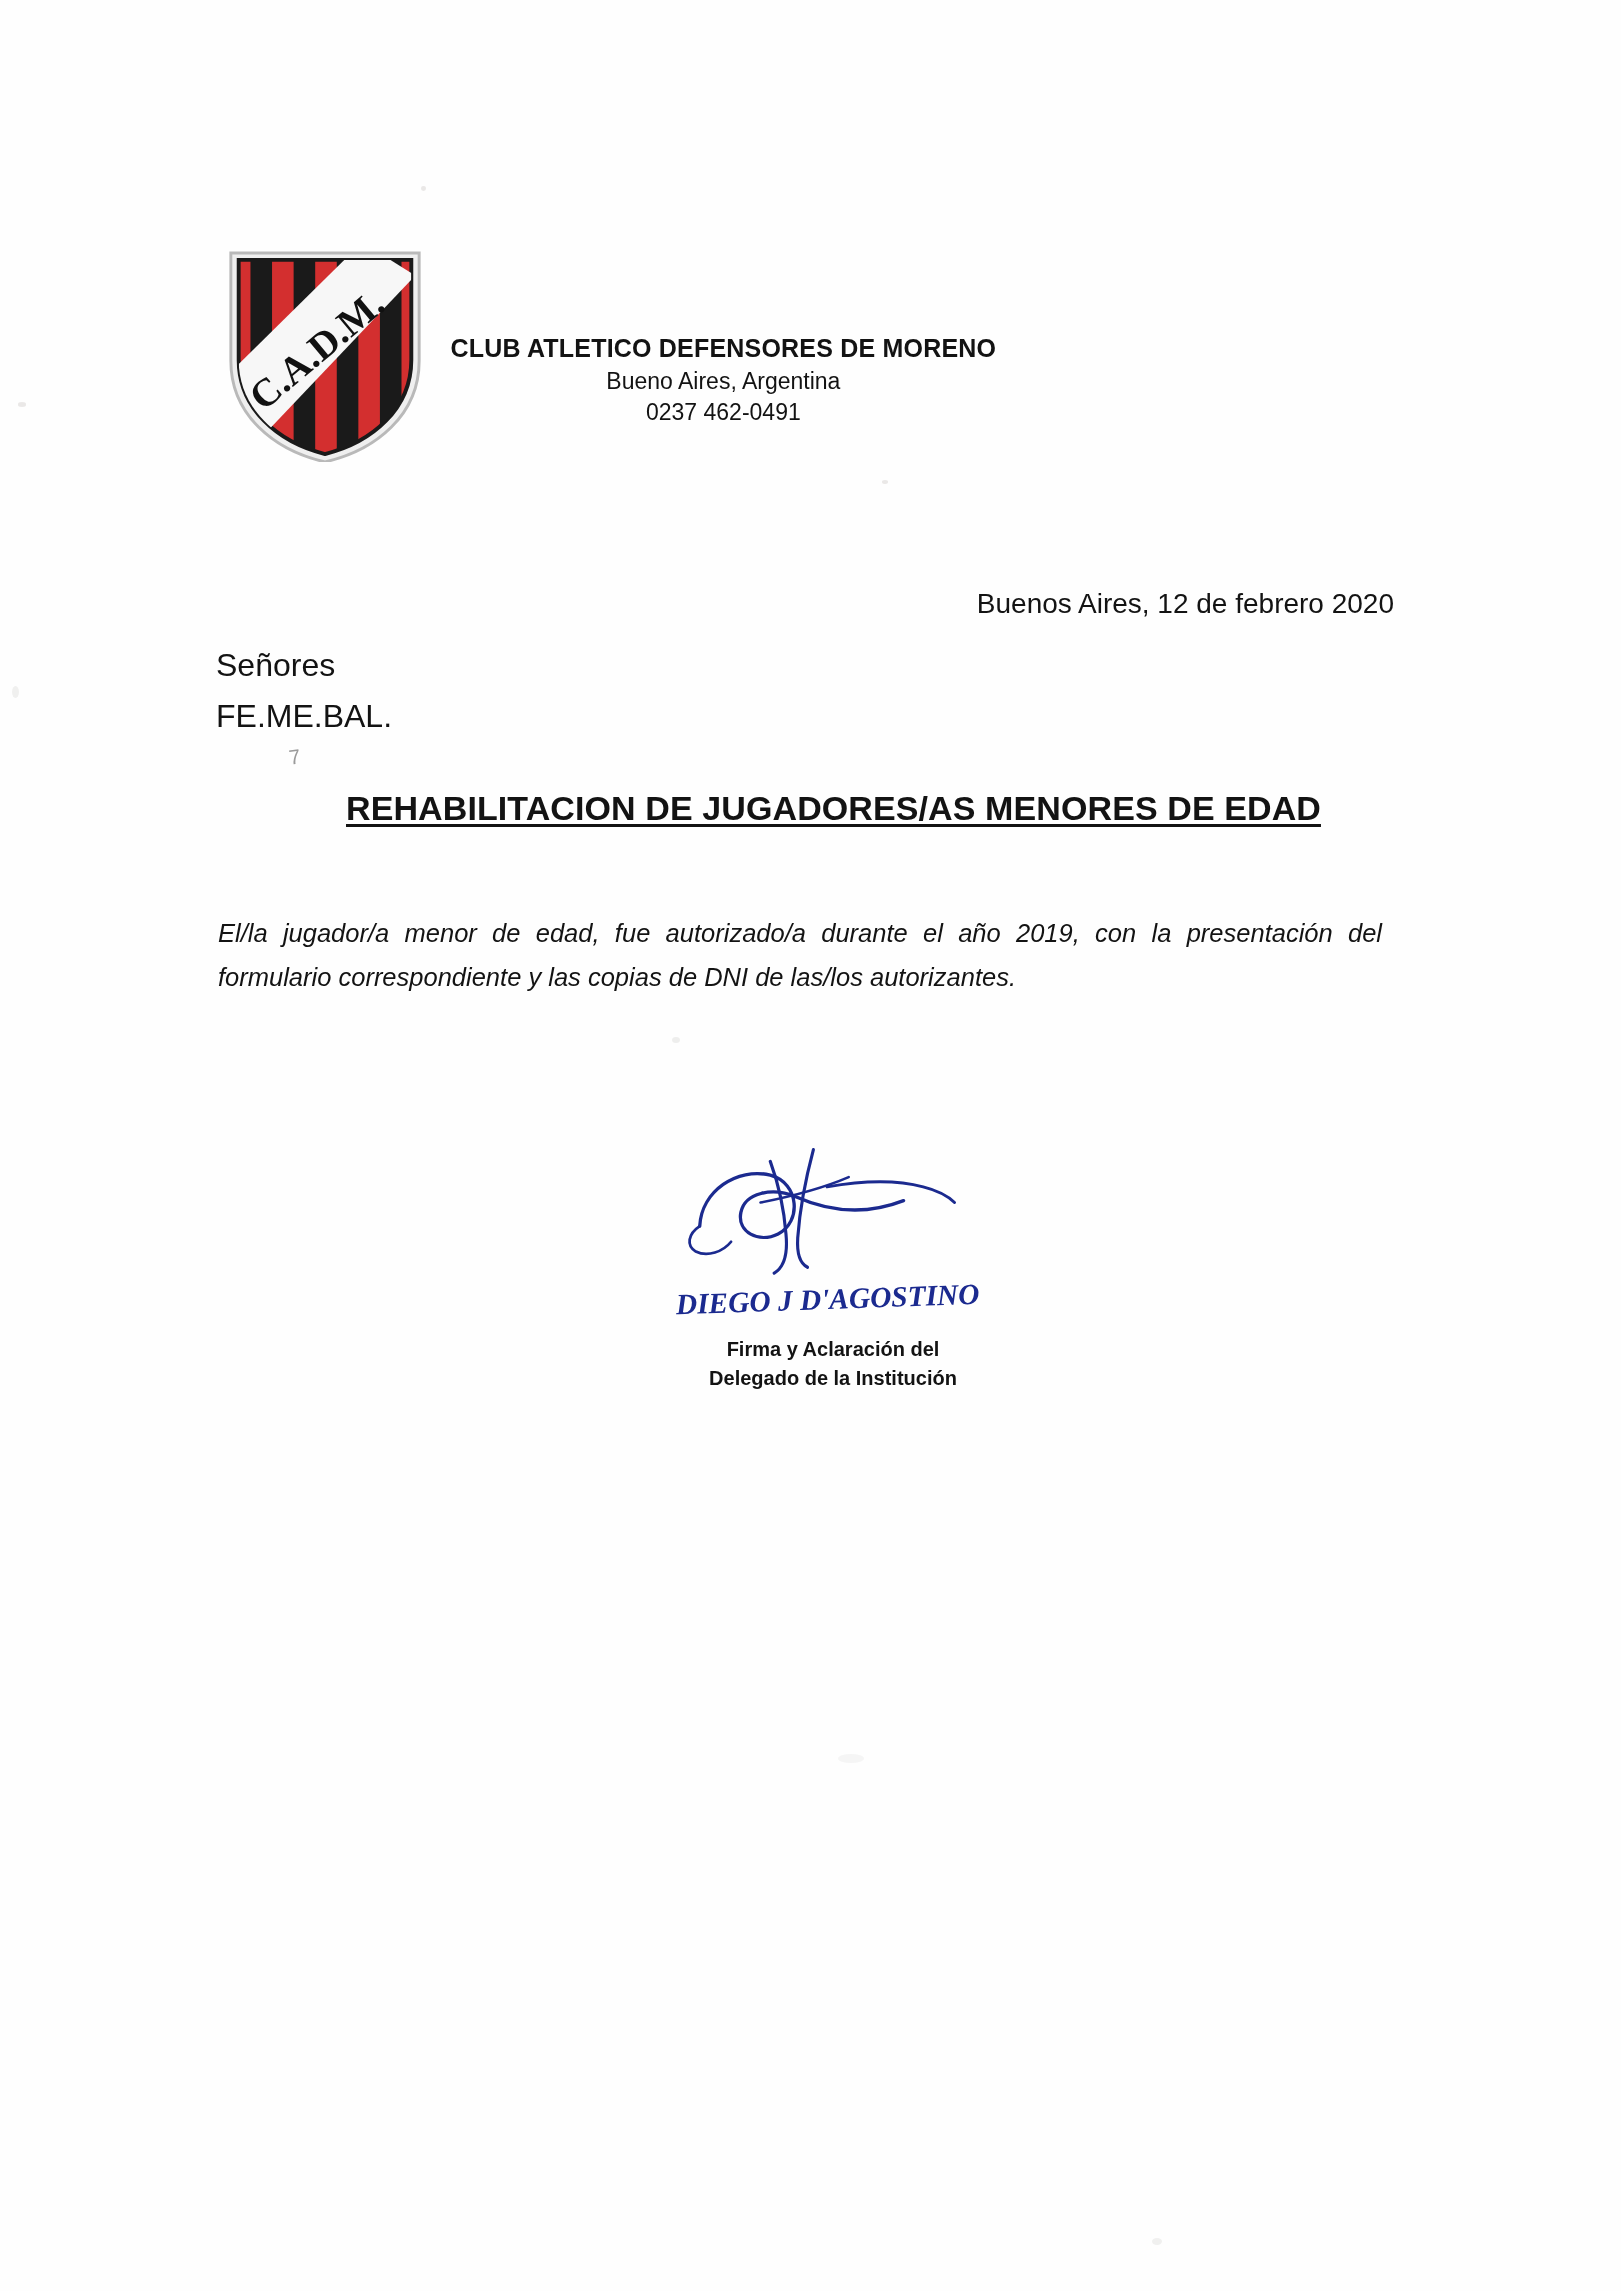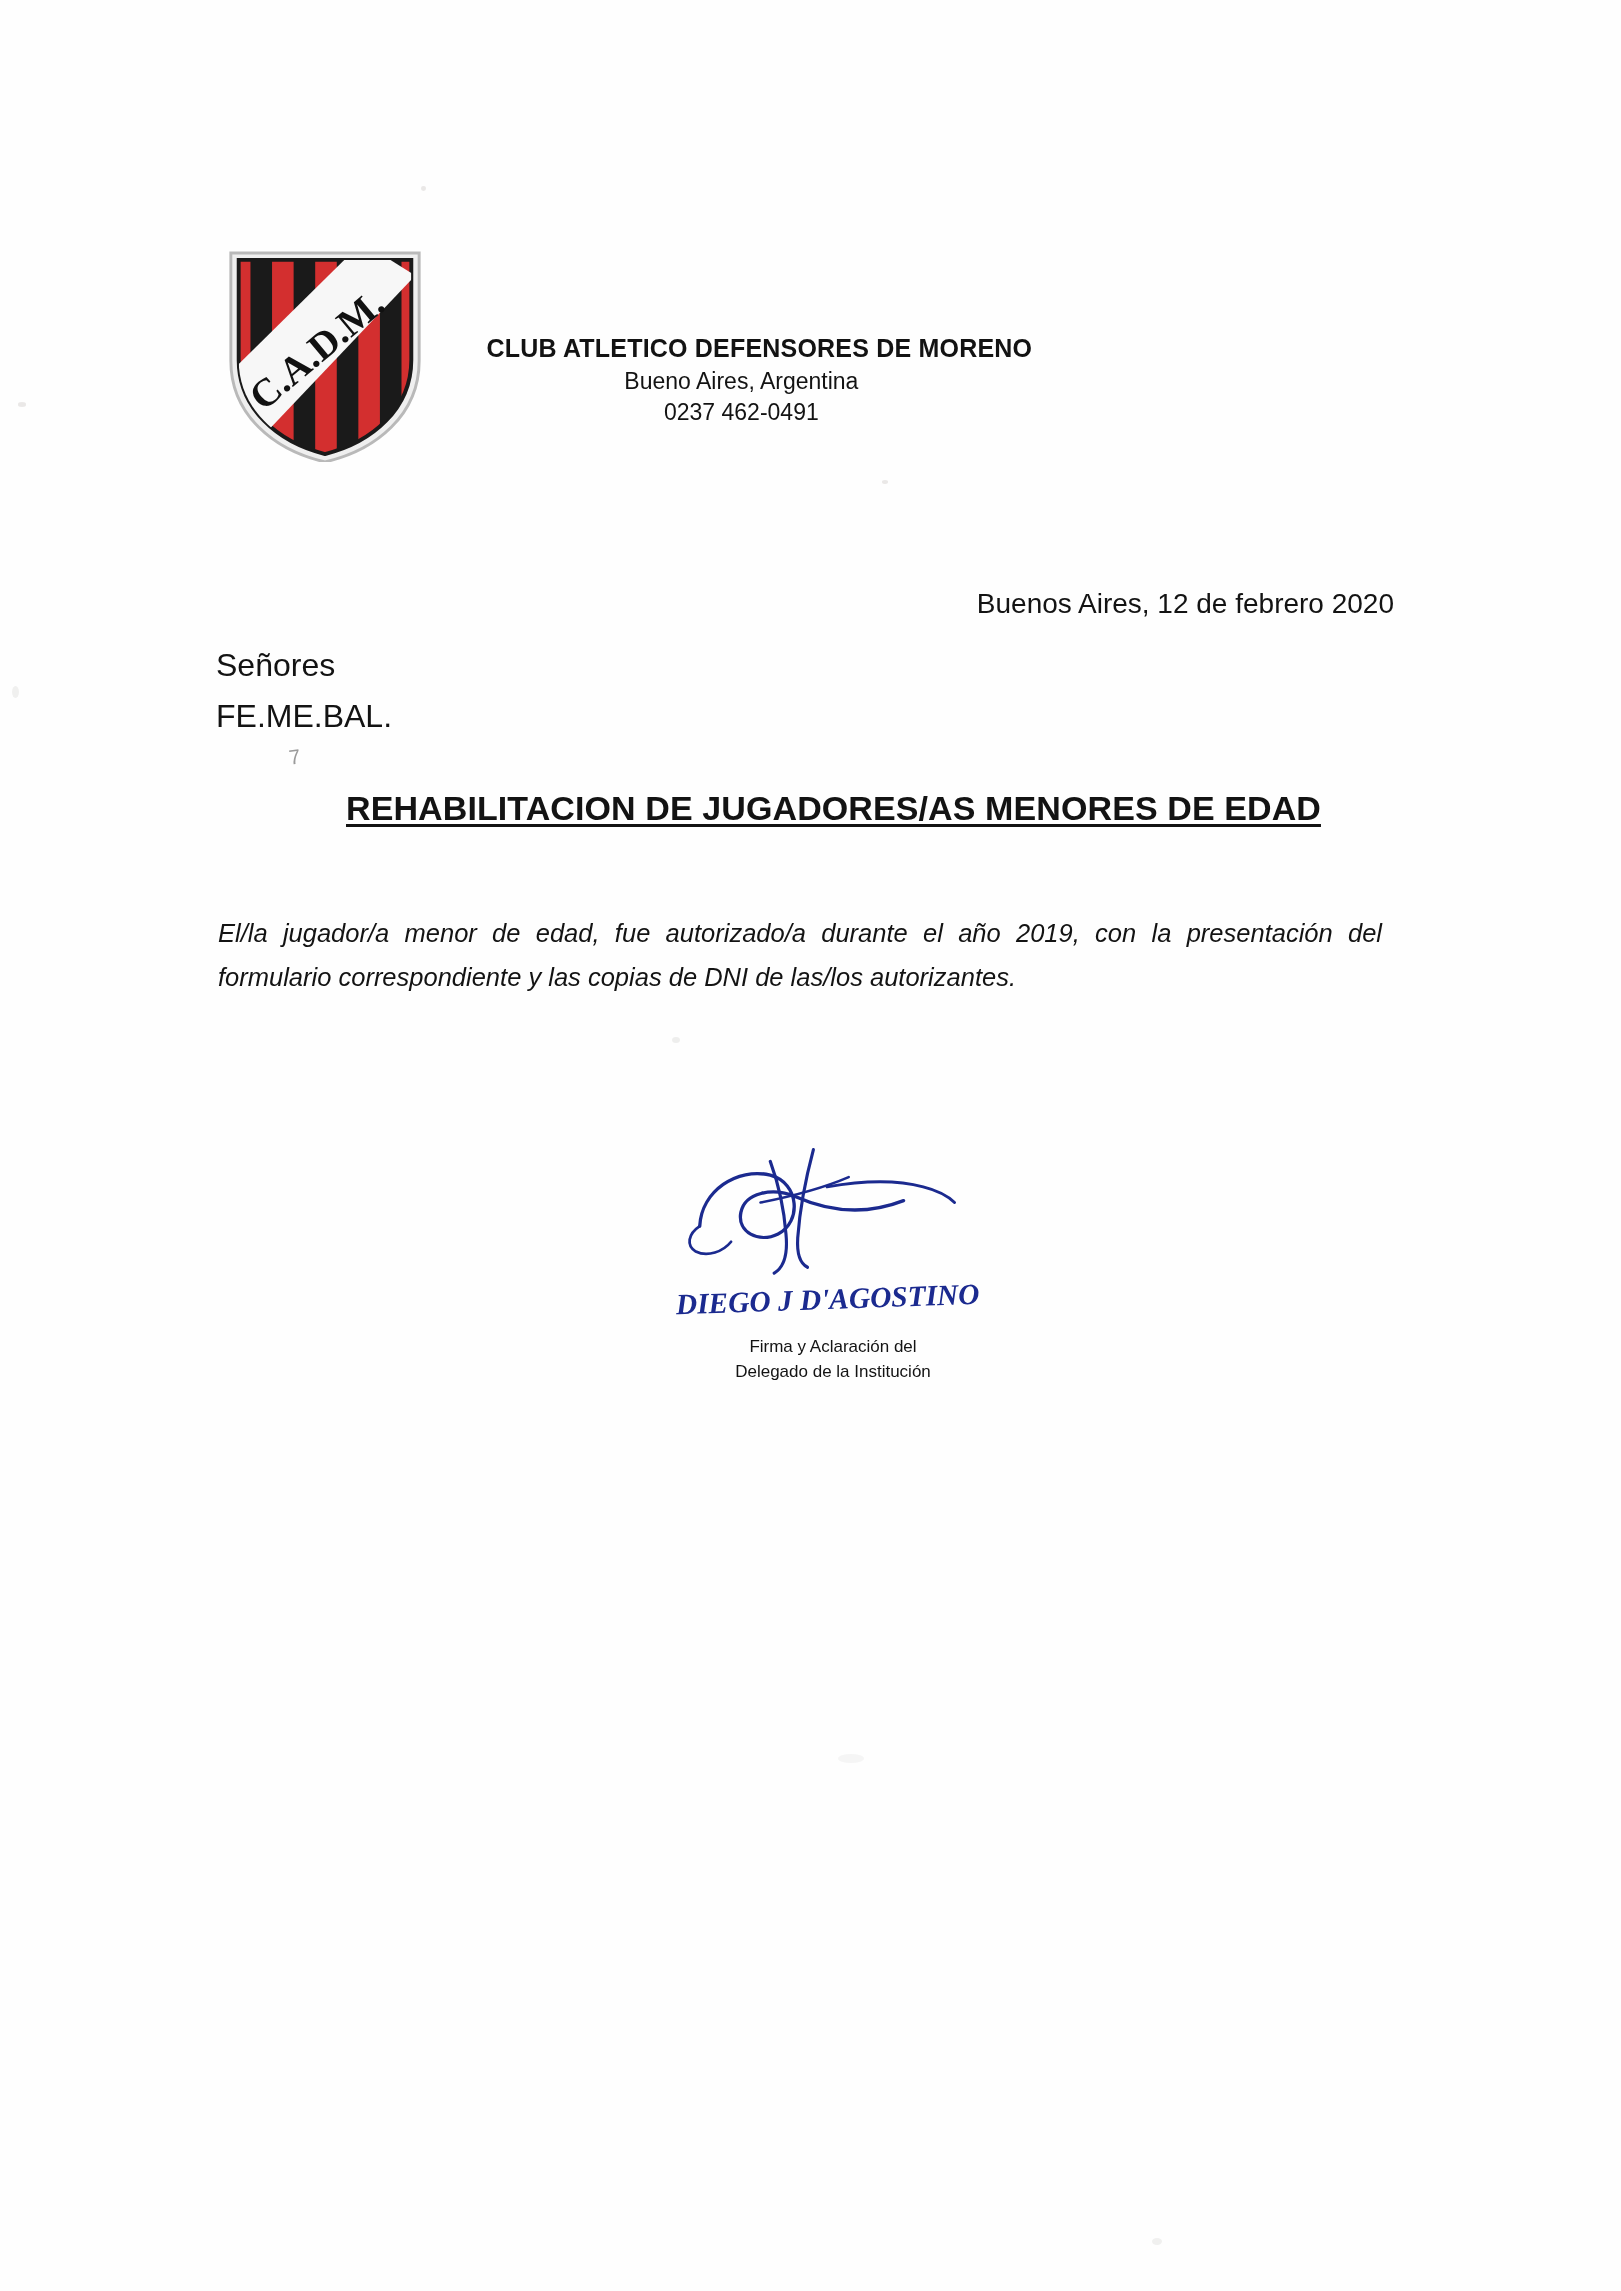--- a/index.html
+++ b/index.html
@@ -51,21 +51,20 @@
     margin-left: 23.5px;
     padding-top: 82px;
     text-align: center;
   }
   .club-name {
     font-size: 25px;
     font-weight: bold;
     letter-spacing: 0.2px;
     white-space: nowrap;
     line-height: 1.34;
-    margin-left: 36px;
   }
   .club-line {
     font-size: 23px;
     line-height: 1.38;
     white-space: nowrap;
   }
 
   
   .date-line {
     position: absolute;
@@ -124,22 +123,22 @@
     height: 186px;
   }
   .sig-wrap svg { display: block; overflow: visible; }
 
   .sig-caption {
     position: absolute;
     left: 627px;
     top: 1335px;
     width: 412px;
     text-align: center;
-    font-size: 17px;
-    font-weight: normal;
+    font-size: 20px;
+    font-weight: bold;
     line-height: 1.46;
   }
 </style>
 </head>
 <body>
 
 <div class="page">
 
   <div class="speck" style="left:17.6px;top:402px;width:8.8px;height:4.9px;"></div>
   <div class="speck" style="left:11.8px;top:686px;width:6.9px;height:11.8px;opacity:.35;"></div>

